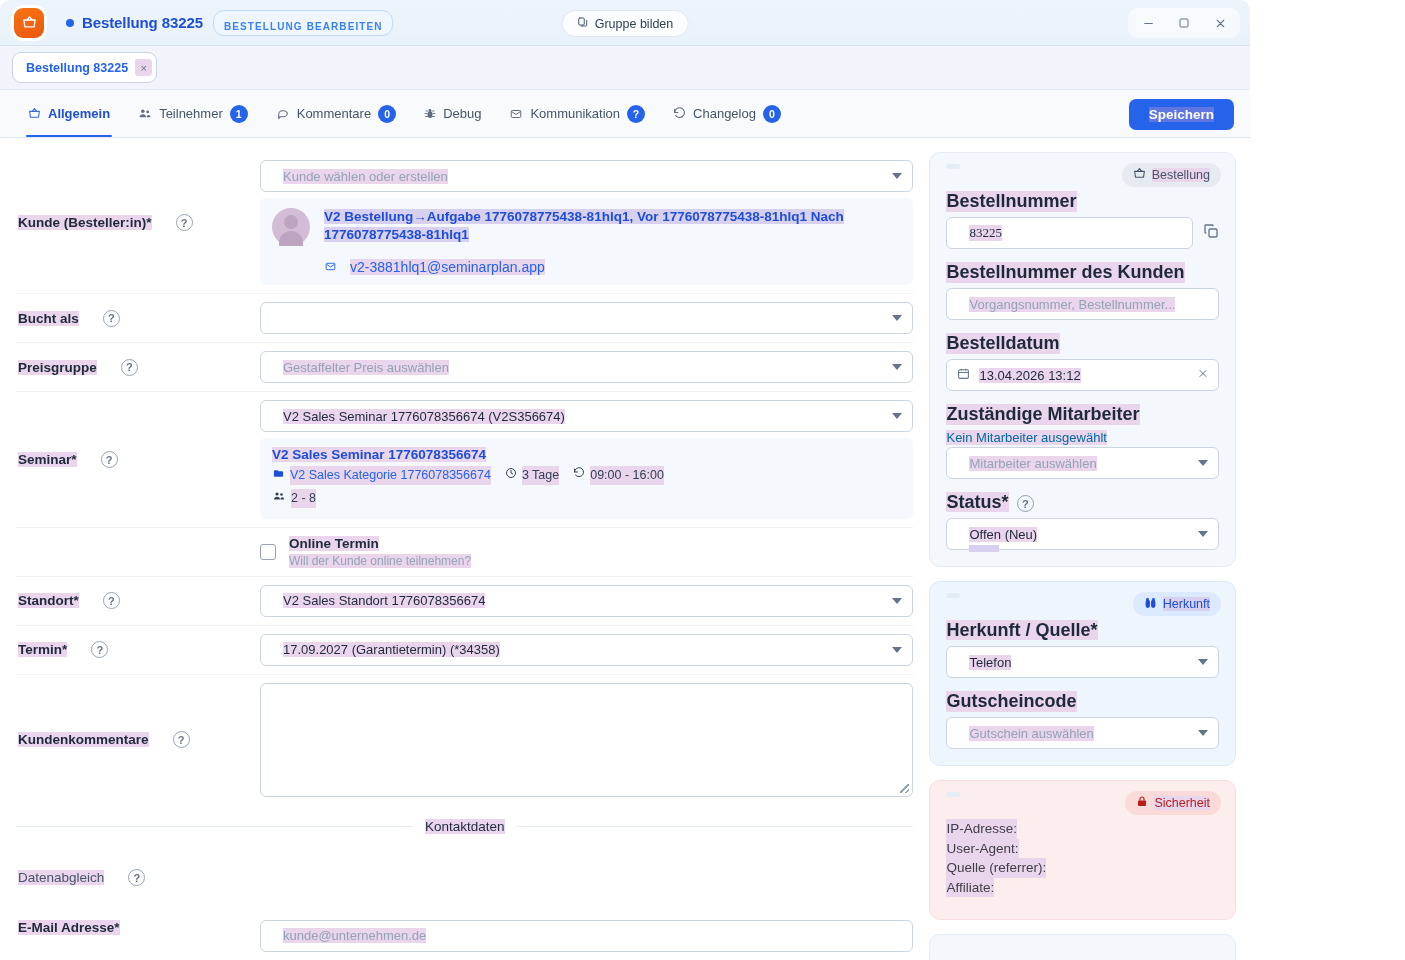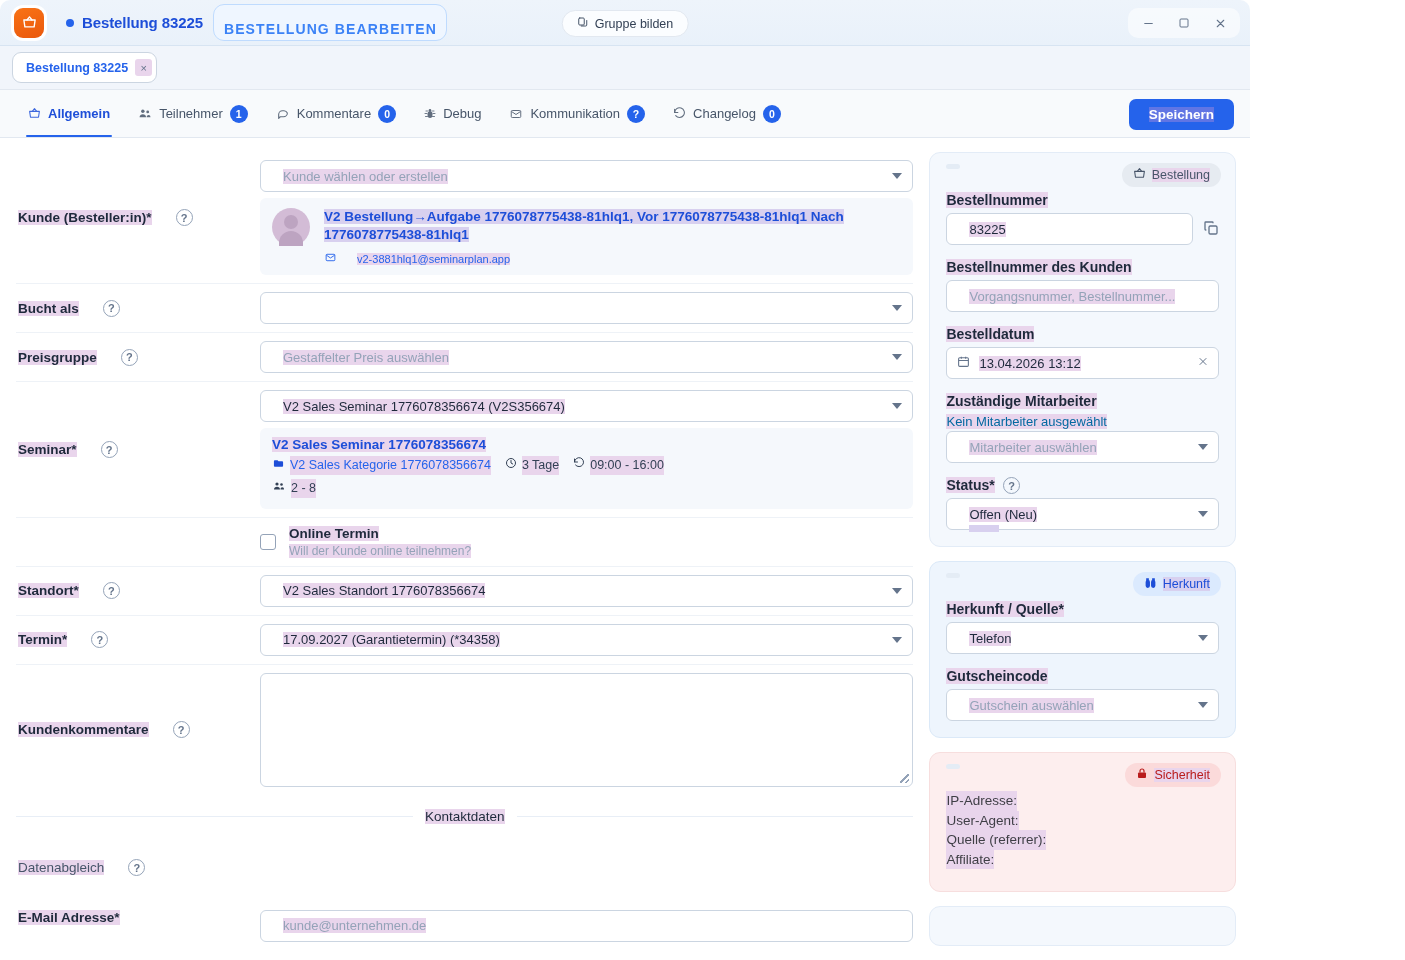--- a/index.html
+++ b/index.html
@@ -40,23 +40,23 @@
   }
   .title-text {
     font-size: 15px; font-weight: bold; color: #1d4ed8;
     letter-spacing: -.1px;
   }
   .title-chip {
     margin-left: 10px;
     border: 1px solid #bfdbfe;
     background: #eff6ff;
     color: #3b82f6;
-    font-size: 14px; font-weight: bold;
+    font-size: 10px; font-weight: bold;
     letter-spacing: 1.1px;
-    padding: 16px 9px 3px 10px;
+    padding: 10px 9px 3px 10px;
     border-radius: 11px;
   }
   .group-btn {
     position: absolute; left: 50%; transform: translateX(-50%);
     top: 10px;
     border: 1px solid #e2e8f0;
     background: #fbfdff;
     border-radius: 16px;
     font-size: 12.5px; color: #334155;
     padding: 5px 14px;
@@ -226,22 +226,22 @@
   .avatar-wrap { position: relative; width: 38px; height: 38px; }
   .av-body { position:absolute; bottom:0; left:7px; width:24px; height:15px;
              border-radius: 12px 12px 0 0; background:#bda4c1; }
   .av-head { position:absolute; top:7px; left:12px; width:14px;height:14px;
              border-radius:50%; background:#bda4c1; }
   .cust-name {
     font-size: 13.5px; font-weight: bold; color: #1d4ed8;
     line-height: 1.35;
   }
   .cust-mail {
-    font-size: 11px; color: #2563eb;
-    margin-top: 8px; display: flex; align-items: center; gap: 20px;
+    font-size: 14px; color: #2563eb;
+    margin-top: 15px; display: flex; align-items: center; gap: 13px;
   }
 
   .seminar-card {
     background: #f5f8fc;
     border-radius: 6px;
     padding: 9px 12px 11px 12px;
     margin-top: 6px;
   }
   .sem-title { font-size: 13.5px; color: #1d4ed8; font-weight: bold; }
   .sem-meta {
@@ -299,26 +299,26 @@
     padding: 4px 11px; border-radius: 12px;
   }
   .chip-gray { background: #e6ebf1; color: #475569; }
   .chip-blue { background: #dbeafe; color: #1d4ed8; }
   .chip-red  { background: #fbdada; color: #b91c1c; }
   .panel-stub {
     width: 14px; height: 5px; border-radius: 3px;
     background: #e4ecf5; margin-bottom: 22px;
   }
   .fld-label {
-    font-size: 14px; font-weight: bold; color: #1e293b;
+    font-size: 18px; font-weight: bold; color: #1e293b;
     margin-bottom: 5px; display: inline-block;
   }
   .fld-wrap { margin-bottom: 13px; }
   .fld-wrap:last-child { margin-bottom: 0; }
-  .inline-row { display: flex; align-items: center; gap: 10px; }
+  .inline-row { display: flex; align-items: center; gap: 10px; font-family: Liberation Serif, serif; }
   .copy-ico { color: #64748b; font-size: 15px; flex: none; }
   .sub-note { font-size: 13px; color: #0369a1; margin-bottom: 2px; }
   .date-input {
     width: 100%; height: 32px;
     border: 1px solid #cbd5e1; border-radius: 6px;
     background: #fff; display: flex; align-items: center;
     gap: 9px; padding: 0 10px;
     font-size: 13px; color: #1e293b;
     position: relative;
   }

